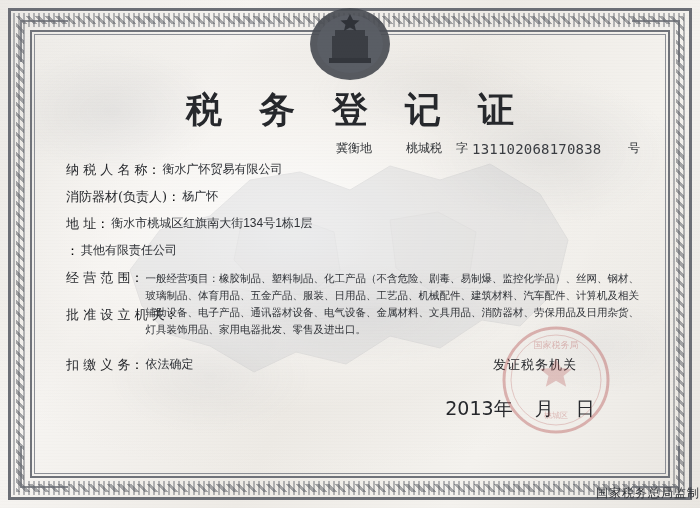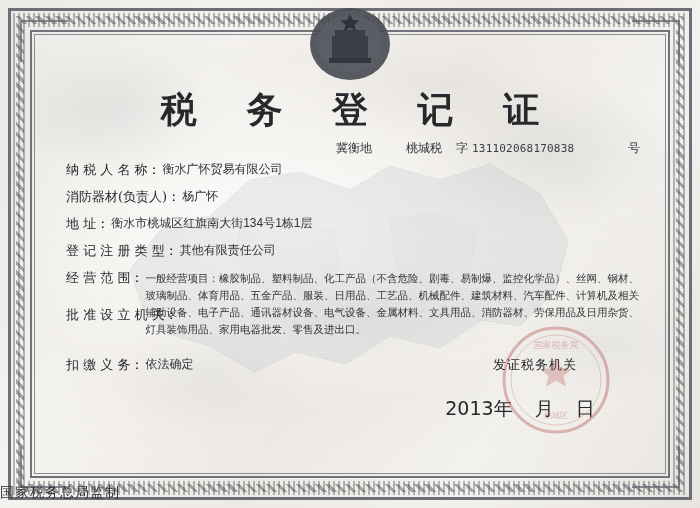--- a/index.html
+++ b/index.html
@@ -114,21 +114,21 @@
     opacity: .22;
   }
 
   
   .title {
     position: absolute;
     top: 86px;
     left: 0;
     right: 0;
     text-align: center;
-    font-family: Liberation Mono, monospace;
+    font-family: Liberation Serif, serif;
     font-size: 36px;
     font-weight: 700;
     letter-spacing: 14px;
     color: #26282c;
     text-indent: 14px;
   }
 
   
   .serial-row {
     position: absolute;
@@ -139,21 +139,21 @@
     align-items: center;
     font-size: 12px;
     color: #2d3034;
     font-family: "DejaVu Serif", "Liberation Serif", serif;
   }
   .serial-row .seg { white-space: nowrap; }
   .serial-row .sp1 { width: 34px; }
   .serial-row .sp2 { width: 14px; }
   .serial-row .num {
     font-family: "DejaVu Sans Mono", "Liberation Mono", monospace;
-    font-size: 11px;
+    font-size: 14px;
     letter-spacing: .2px;
     color: #3a3d42;
     margin: 0 8px 0 4px;
   }
   .serial-row .tail { margin-left: auto; }
 
   
   .fields {
     position: absolute;
     left: 66px;
@@ -223,23 +223,23 @@
     opacity: .5;
     pointer-events: none;
   }
 
   
   .footer {
     position: absolute;
     bottom: 6px;
     left: 0;
     right: 0;
-    text-align: left;
+    text-align: right;
     font-family: Liberation Mono, monospace;
-    font-size: 14px;
+    font-size: 12px;
     color: #303338;
     letter-spacing: 1px;
   }
 
   
   .noise {
     position: absolute;
     inset: 0;
     pointer-events: none;
     opacity: .18;
@@ -312,21 +312,20 @@
       <span class="value">杨广怀</span>
     </div>
 
     <div class="row">
       <span class="label">地          址</span>
       <span class="colon">：</span>
       <span class="value">衡水市桃城区红旗南大街134号1栋1层</span>
     </div>
 
     <div class="row">
-      <span class="label">登 记 注 册 类 型</span>
       <span class="colon">：</span>
       <span class="value">其他有限责任公司</span>
     </div>
 
     <div class="row scope-row">
       <span class="label">经 营 范 围</span>
       <span class="colon">：</span>
       <span class="value small">一般经营项目：橡胶制品、塑料制品、化工产品（不含危险、剧毒、易制爆、监控化学品）、丝网、钢材、玻璃制品、体育用品、五金产品、服装、日用品、工艺品、机械配件、建筑材料、汽车配件、计算机及相关辅助设备、电子产品、通讯器材设备、电气设备、金属材料、文具用品、消防器材、劳保用品及日用杂货、灯具装饰用品、家用电器批发、零售及进出口。</span>
     </div>
 

